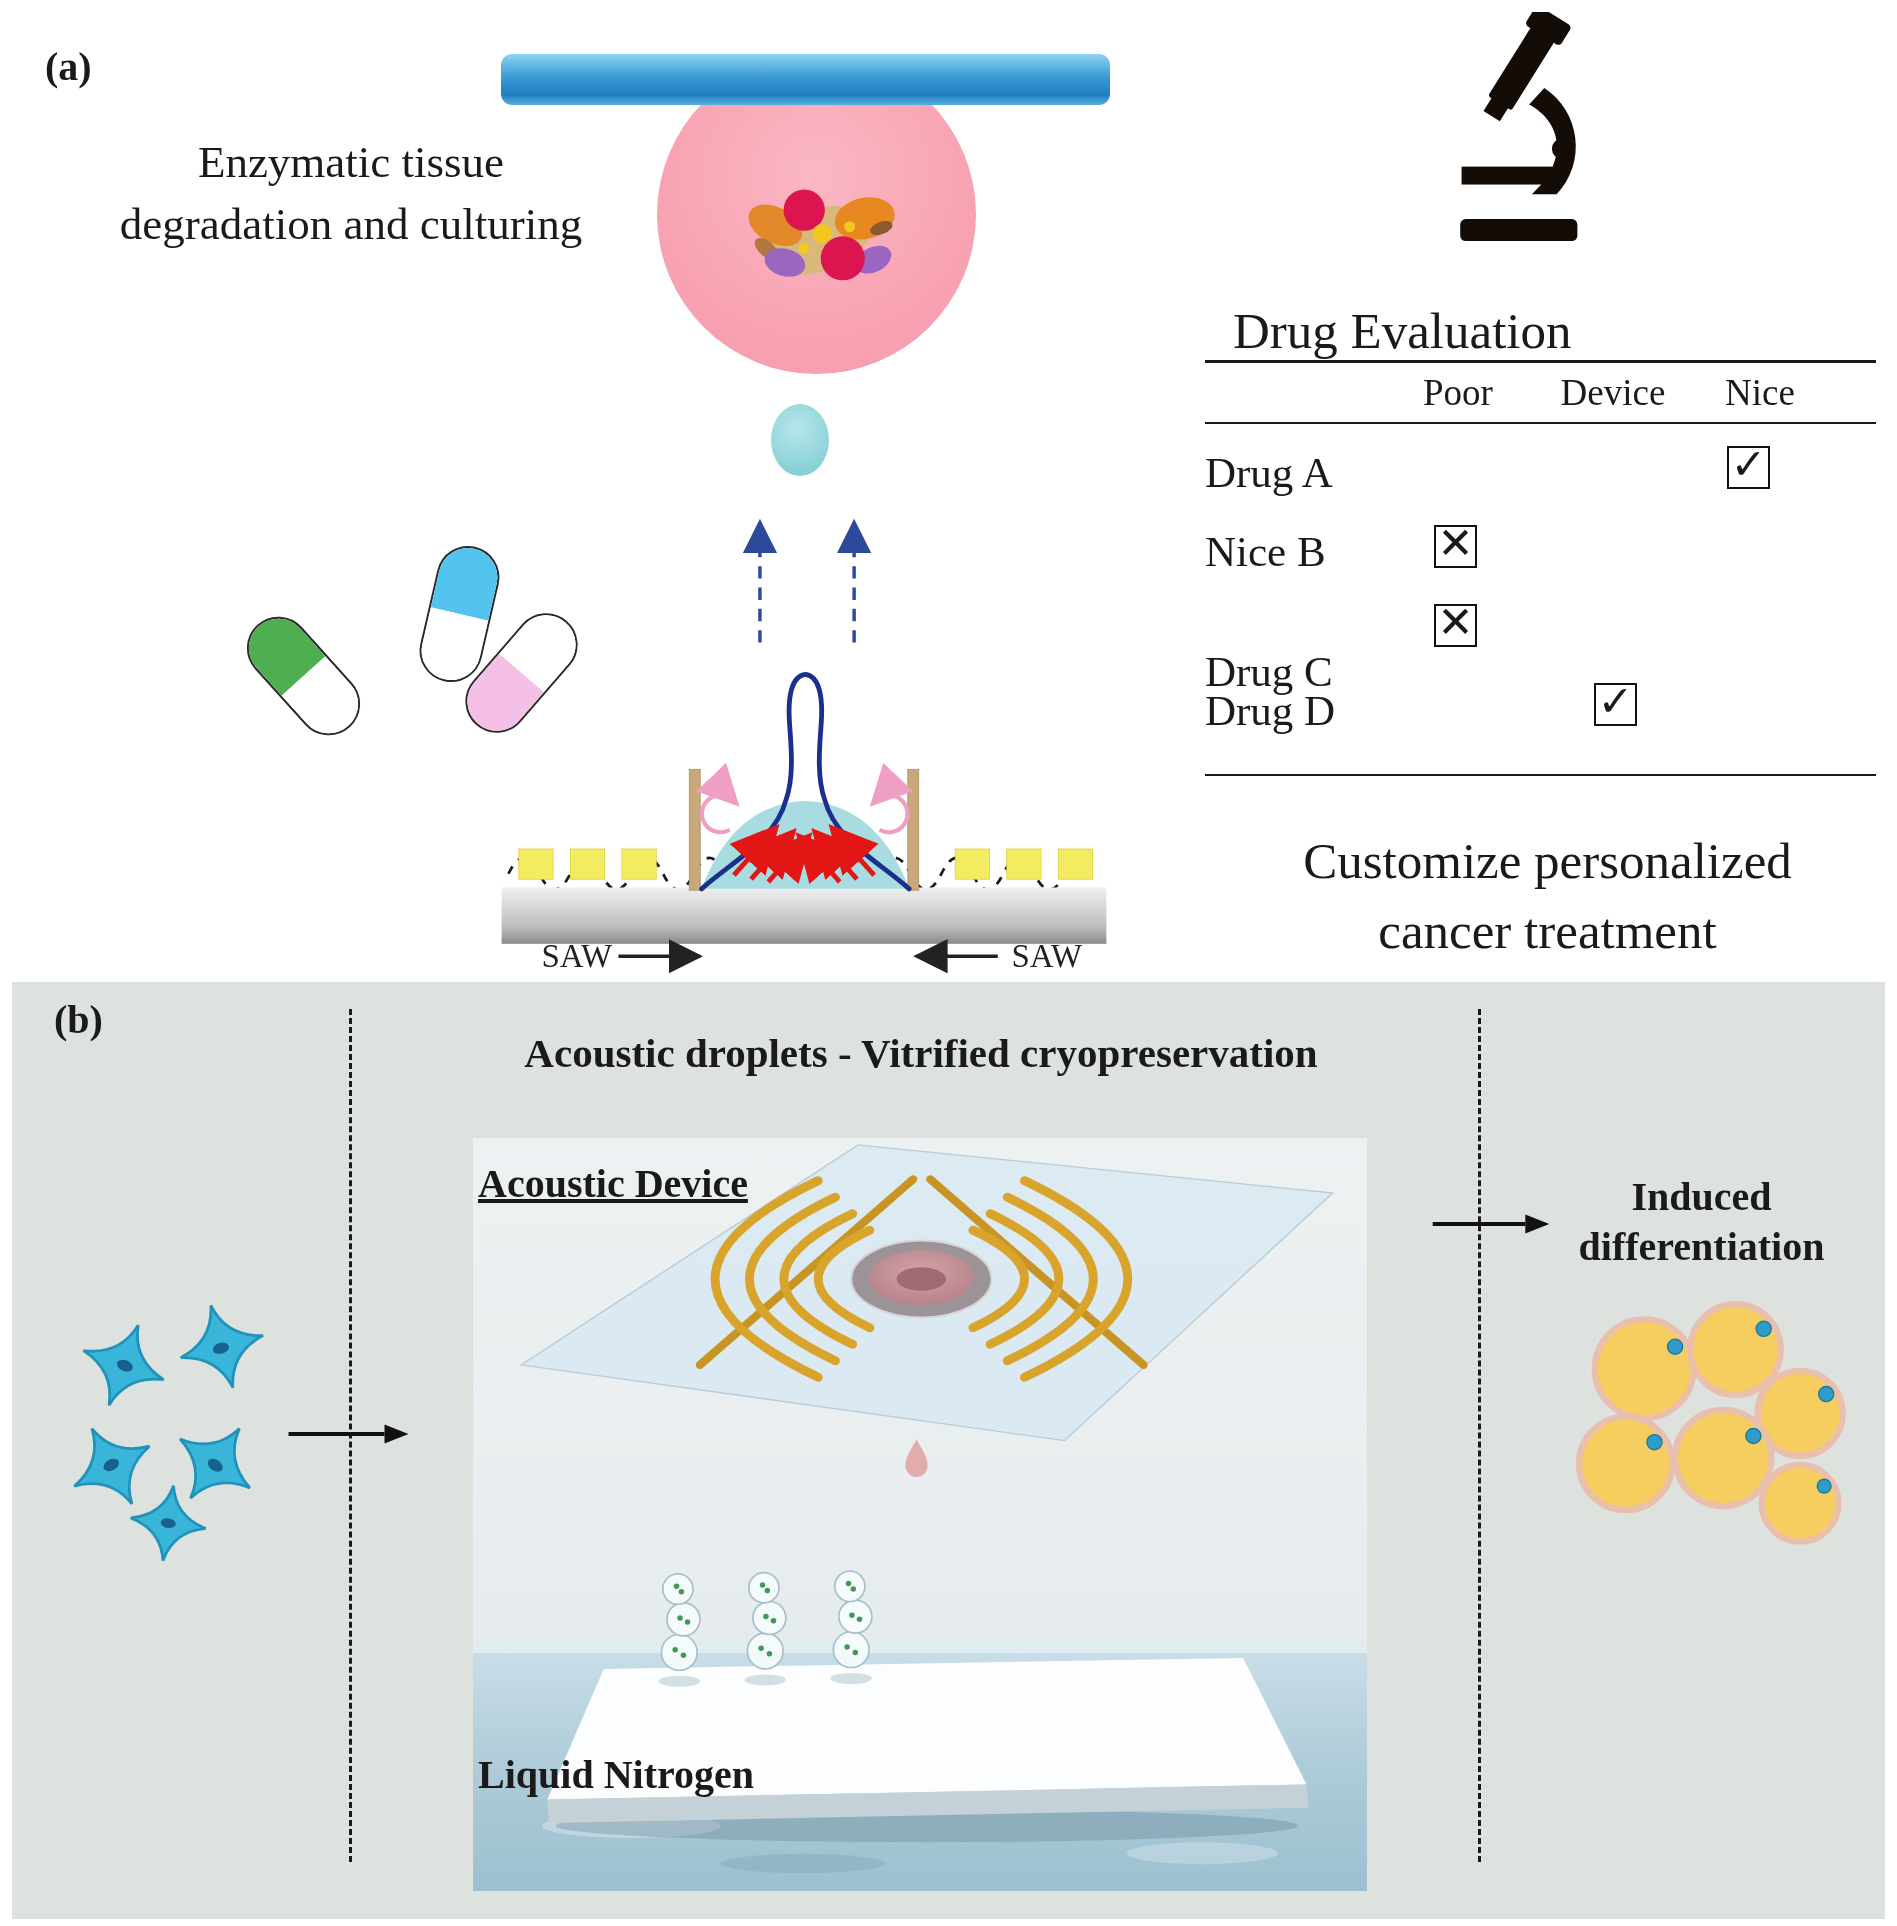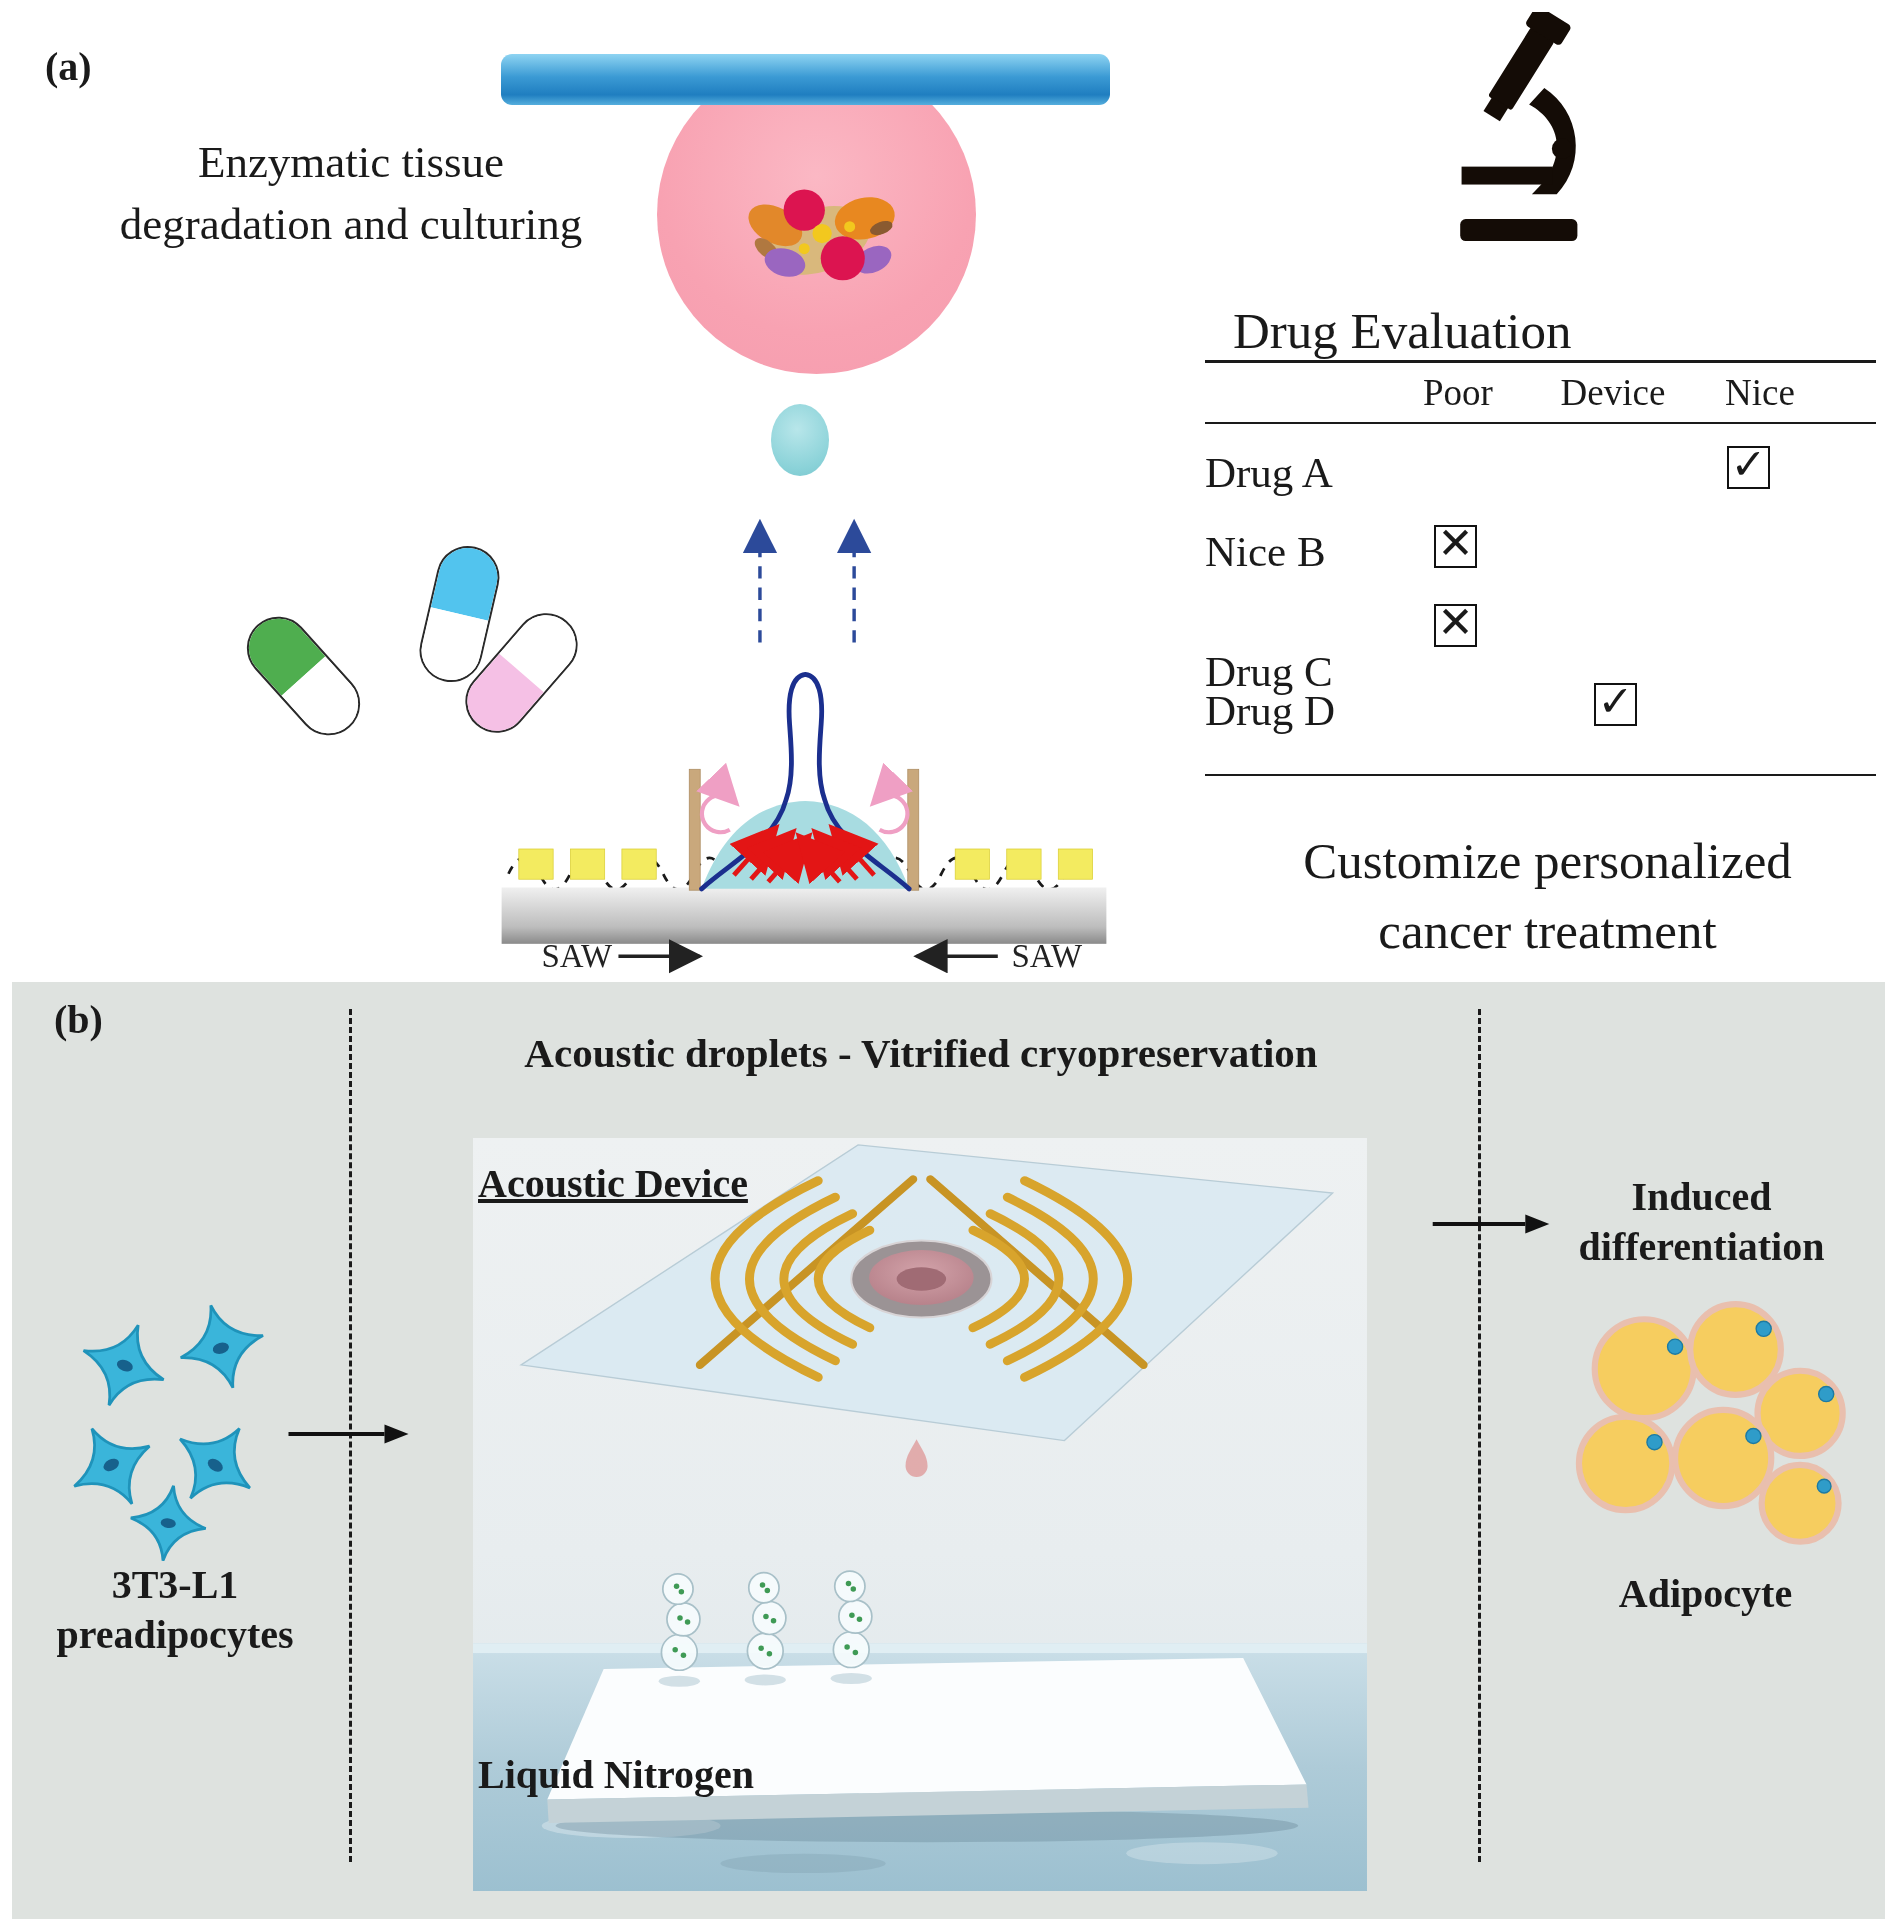--- a/index.html
+++ b/index.html
@@ -317,22 +317,20 @@
         <path d="M0,-62 Q10,-12 62,0 Q10,12 0,62 Q-10,12 -62,0 Q-10,-12 0,-62 Z"></path>
           <ellipse cx="2" cy="2" rx="12" ry="8" fill="#17618c" stroke="none"></ellipse>
       </g>
       <g transform="translate(150,335) rotate(8)">
         <path d="M0,-55 Q9,-11 55,0 Q9,11 0,55 Q-9,11 -55,0 Q-9,-11 0,-55 Z"></path>
           <ellipse cx="0" cy="0" rx="11" ry="7" fill="#17618c" stroke="none"></ellipse>
       </g>
     </g>
   </svg>
 
-  <div class="bold-lab" style="left:41px;top:1560px;width:268px;">3T3-L1
-preadipocytes</div>
 
   <svg class="abs" style="left:285px;top:1410px;" width="127" height="48" viewBox="0 0 185 70">
     <line x1="5" y1="35" x2="145" y2="35" stroke="#111" stroke-width="6"></line>
     <polygon points="145,21 180,35 145,49" fill="#111"></polygon>
   </svg>
 
   <svg class="abs" style="left:1429px;top:1200px;" width="124" height="48" viewBox="0 0 180 70">
     <line x1="5" y1="35" x2="140" y2="35" stroke="#111" stroke-width="6"></line>
     <polygon points="140,21 175,35 140,49" fill="#111"></polygon>
   </svg>
@@ -352,16 +350,15 @@
     <g fill="#2f9cc9" stroke="#1d7aa3" stroke-width="2">
       <circle cx="170" cy="68" r="11"></circle>
       <circle cx="299" cy="42" r="11"></circle>
       <circle cx="390" cy="137" r="11"></circle>
       <circle cx="140" cy="207" r="11"></circle>
       <circle cx="284" cy="198" r="11"></circle>
       <circle cx="387" cy="271" r="10"></circle>
     </g>
   </svg>
 
-  <div class="bold-lab" style="left:1551px;top:1569px;width:309px;">Adipocyte</div>
 
 </div>
 
 
 </body></html>

